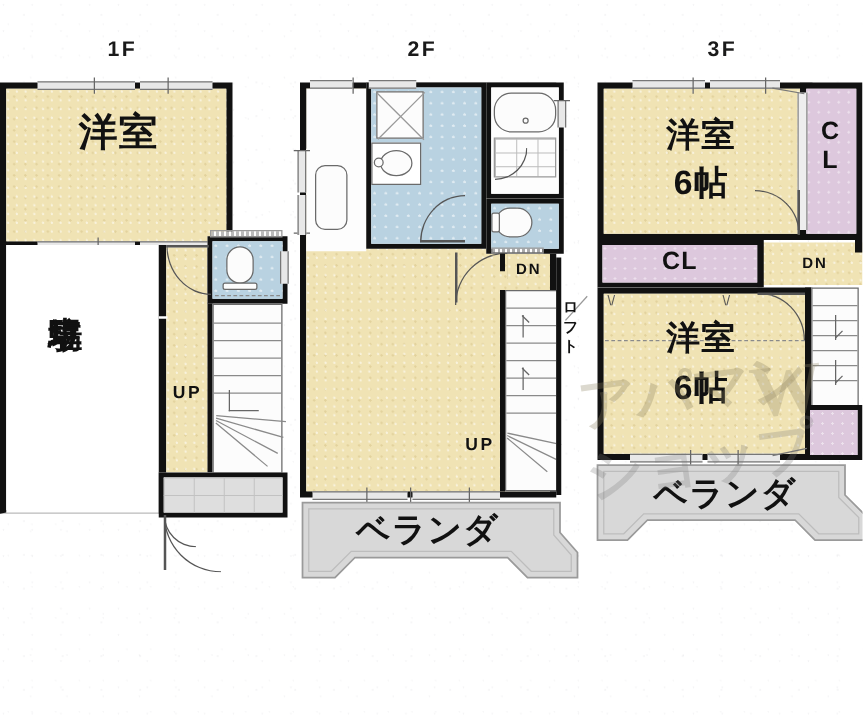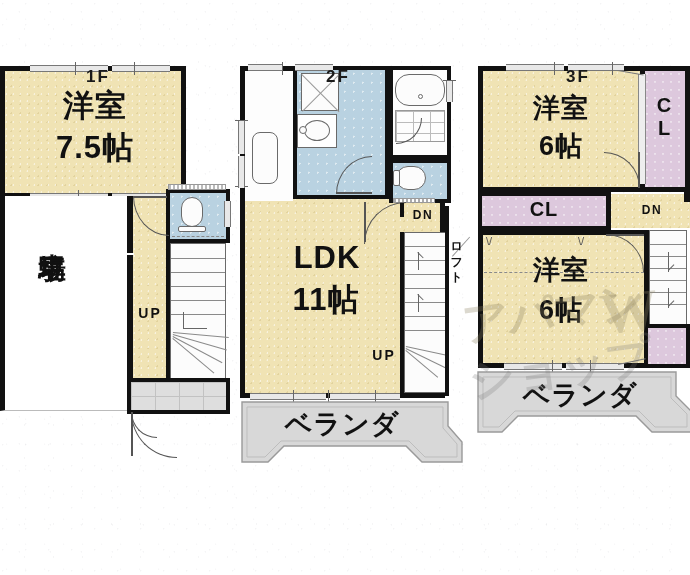--- a/index.html
+++ b/index.html
@@ -40,21 +40,20 @@
 
   
   .floor-label {
     position: absolute;
     font-size: 17px;
     font-weight: 700;
     letter-spacing: 2px;
     color: #1a1a1a;
     white-space: nowrap;
     z-index: 6;
-    margin-top: 37px;
   }
 
   
   .blk { position: absolute; box-sizing: border-box; }
 
   .wall-outer {
     background: #ffffff;
     border: 5px solid #111111;
   }
   .wall-thin  { background: #111111; }
@@ -205,21 +204,20 @@
     <div class="win" style="left:30px; top:9px; width:78px; height:7px;"></div>
     <div class="win" style="left:112px; top:9px; width:58px; height:7px;"></div>
     <div class="win-tick" style="left:75px; top:6px; height:13px;"></div>
     <div class="win-tick" style="left:134px; top:6px; height:13px;"></div>
 
     <div class="win" style="left:30px; top:137px; width:78px; height:7px;"></div>
     <div class="win" style="left:112px; top:137px; width:58px; height:7px;"></div>
     <div class="win-tick" style="left:78px; top:134px; height:13px;"></div>
 
     <div class="room-text rt-big" style="left:20px; top:34px; width:150px;">洋室</div>
-    <div class="room-text rt-big" style="left:10px; top:76px; width:170px;">7.5帖</div>
 
     <div class="blk" style="left:0px; top:140px; width:133px; height:215px; border-left:5px solid #111; border-bottom:1px solid #bbb; box-sizing:border-box; background:#ffffff;"></div>
     <div class="blk fill-parking" style="left:5px; top:140px; width:127px; height:212px;"></div>
     <div class="room-text rt-mid vert-text" style="left:38px; top:175px;">駐車場</div>
 
     <div class="blk wall-thin" style="left:127px; top:140px; width:6px; height:215px;"></div>
     <div class="blk fill-room" style="left:133px; top:142px; width:33px; height:180px;"></div>
 
     <div class="blk wall-thin" style="left:166px; top:142px; width:5px; height:38px;"></div>
     <div class="blk wall-thin" style="left:166px; top:186px; width:5px; height:136px;"></div>
@@ -345,22 +343,20 @@
     <div class="stair-diag" style="left:166px; top:290px; width:44px; transform:rotate(12deg);"></div>
     <div class="stair-diag" style="left:166px; top:292px; width:44px; transform:rotate(26deg);"></div>
     <div class="stair-diag" style="left:166px; top:294px; width:42px; transform:rotate(40deg);"></div>
 
     <div class="room-text rt-xs" style="left:130px; top:292px; width:28px;">UP</div>
 
     <div class="blk wall-thin" style="left:205px; top:150px; width:4px; height:190px;"></div>
     <div class="room-text rt-tiny vert-text" style="left:210px; top:178px;">ロフト</div>
     <div class="stair-diag" style="left:212px; top:200px; width:26px; transform:rotate(-48deg); background:#999;"></div>
 
-    <div class="room-text rt-big" style="left:20px; top:186px; width:134px;">LDK</div>
-    <div class="room-text rt-big" style="left:16px; top:228px; width:140px;">11帖</div>
 
     <div class="win" style="left:10px; top:337px; width:76px; height:7px;"></div>
     <div class="win" style="left:90px; top:337px; width:70px; height:7px;"></div>
     <div class="win-tick" style="left:53px; top:334px; height:13px;"></div>
     <div class="win-tick" style="left:88px; top:334px; height:13px;"></div>
     <div class="win-tick" style="left:135px; top:334px; height:13px;"></div>
 
     <svg class="veranda-wrap" style="left:-2px; top:344px; width:228px; height:66px;" viewBox="0 0 228 66">
       <polygon points="4,2 210,2 210,26 224,42 224,62 184,62 168,46 46,46 30,62 4,62" fill="#d8d8d8" stroke="#9a9a9a" stroke-width="1.4"></polygon>
       <polygon points="9,7 205,7 205,28 219,44 219,57 187,57 171,41 43,41 27,57 9,57" fill="none" stroke="#bdbdbd" stroke-width="1"></polygon>

